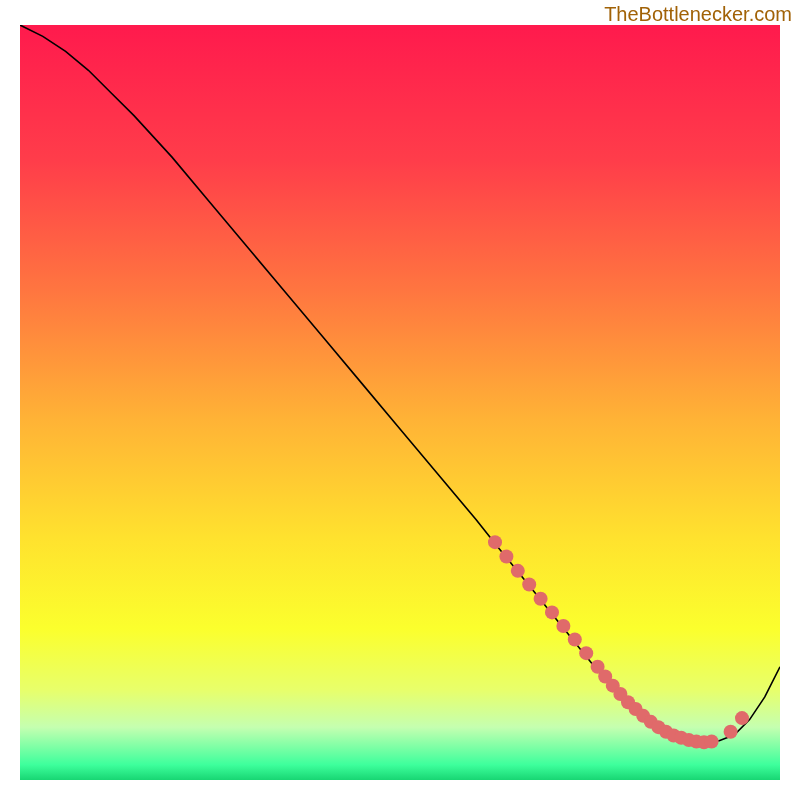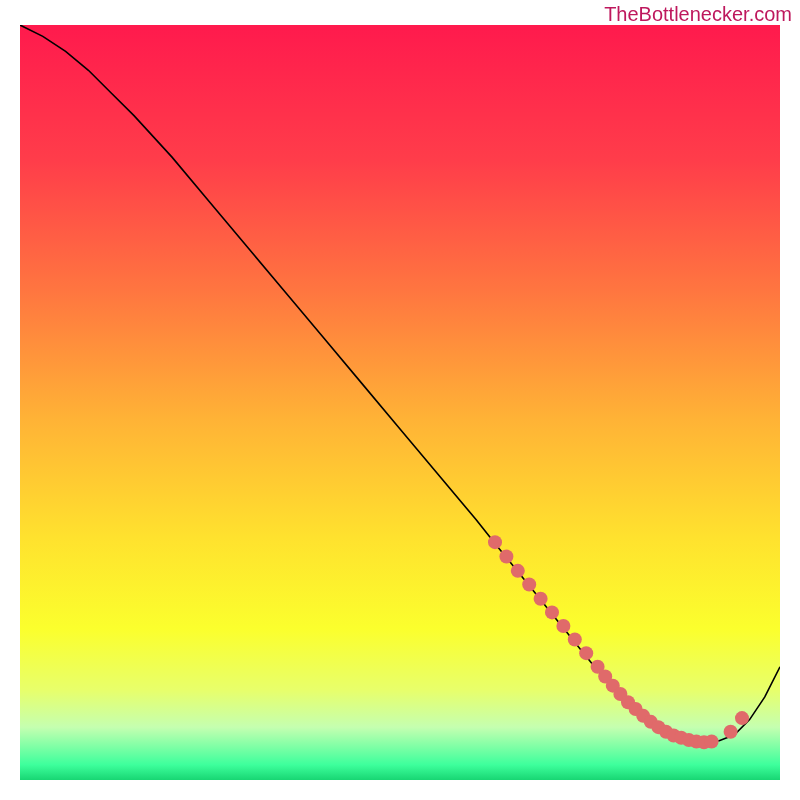--- a/index.html
+++ b/index.html
@@ -14,21 +14,21 @@
     position: relative;
     width: 800px;
     height: 800px;
     background: white;
   }
   .attribution {
     position: absolute;
     top: 3px;
     right: 8px;
     font-size: 20px;
-    color: #be185d;
+    color: #a16207;
     font-weight: 500;
     z-index: 10;
     margin-left: 47px;
   }
   .plot-area {
     position: absolute;
     left: 20px;
     top: 25px;
     width: 760px;
     height: 755px;

